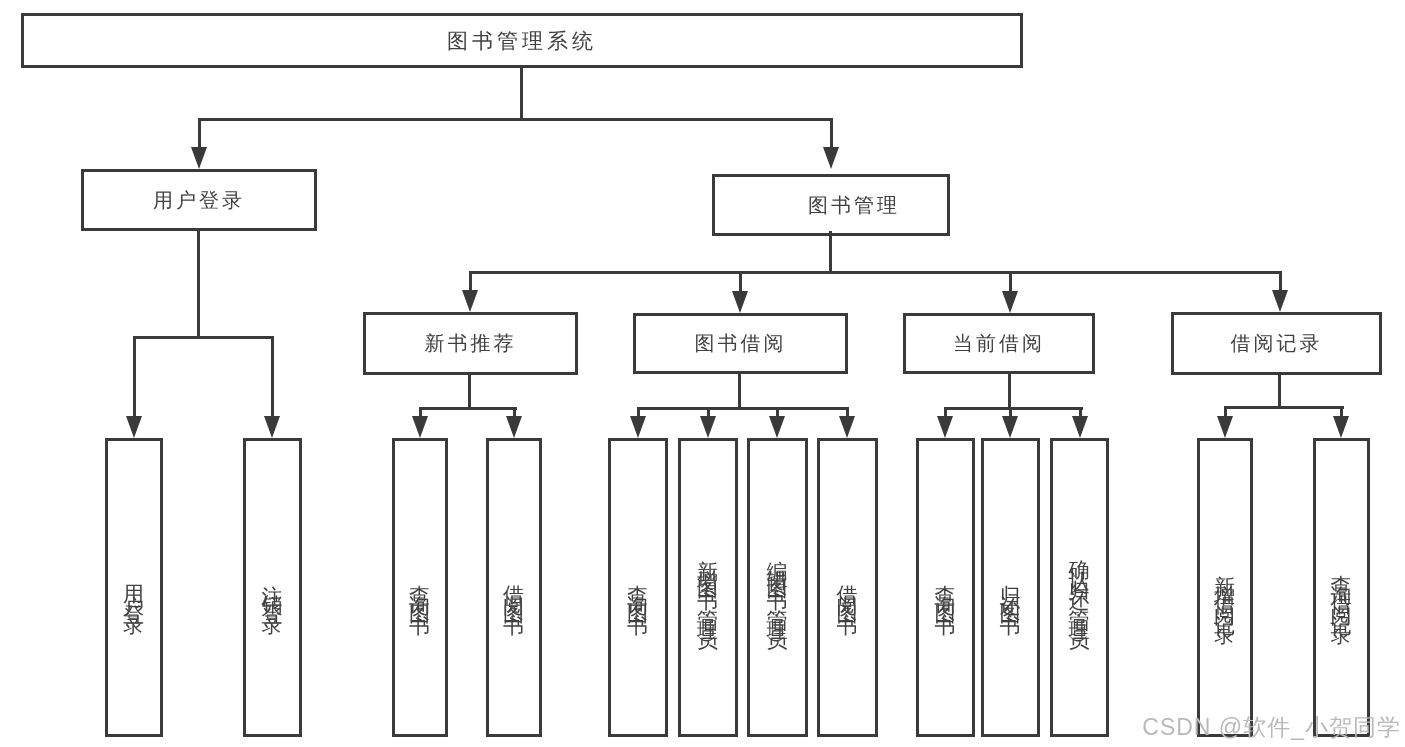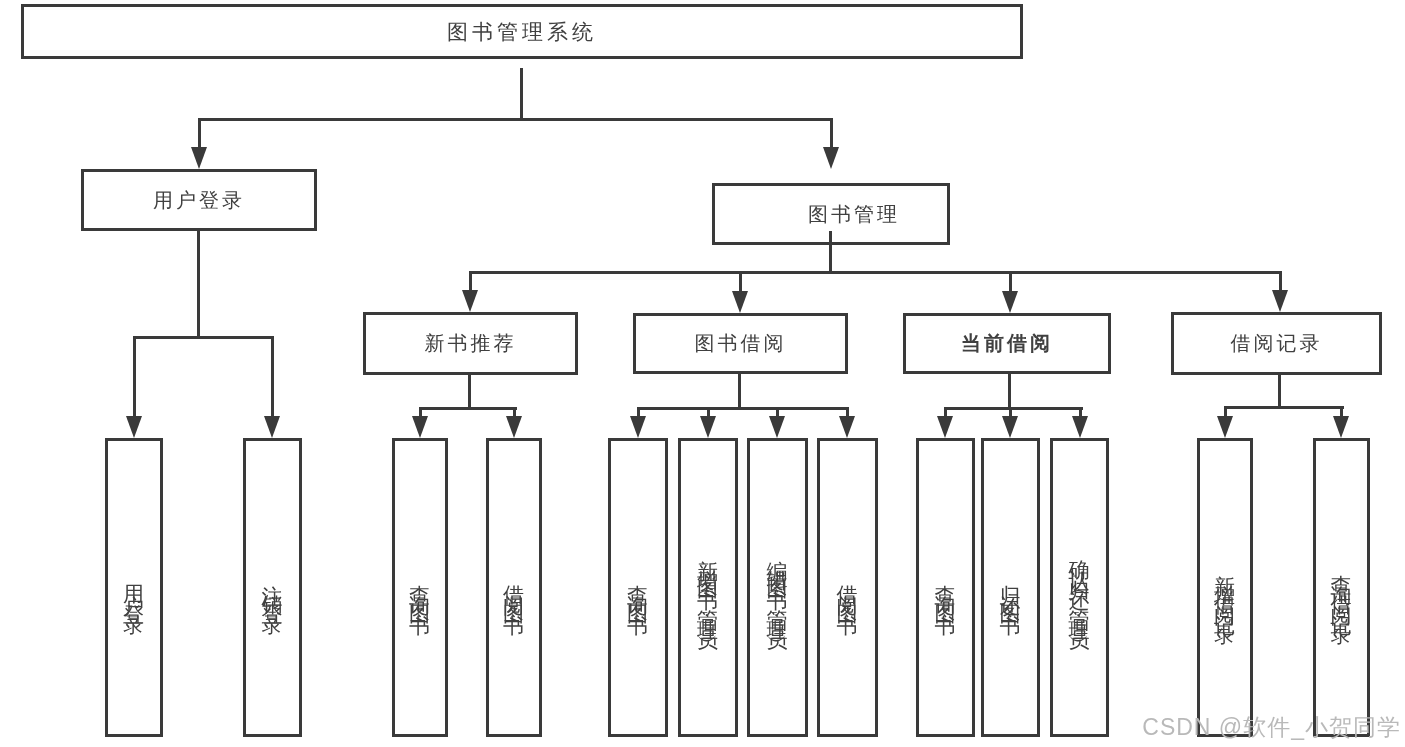--- a/index.html
+++ b/index.html
@@ -63,28 +63,28 @@
     letter-spacing:1px;
     z-index:10;
     white-space:nowrap;
   }
 </style>
 </head>
 <body>
 
 <div id="canvas">
 
-  <div class="node title" style="left:21px;top:4px;width:1002px;height:55px;">图书管理系统</div>
+  <div class="node title" style="left:21px;top:13px;width:1002px;height:55px;">图书管理系统</div>
 
   <div class="node" style="left:81px;top:169px;width:236px;height:62px;">用户登录</div>
-  <div class="node" style="left:712px;top:183px;width:238px;height:62px;padding-left:46px;">图书管理</div>
+  <div class="node" style="left:712px;top:174px;width:238px;height:62px;padding-left:46px;">图书管理</div>
 
   <div class="node" style="left:633px;top:313px;width:215px;height:61px;">图书借阅</div>
   <div class="node" style="left:363px;top:312px;width:215px;height:63px;">新书推荐</div>
-  <div class="node" style="left:903px;top:313px;width:208px;height:61px;font-weight:bold;">当前借阅</div>
+  <div class="node" style="left:903px;top:313px;width:192px;height:61px;">当前借阅</div>
   <div class="node" style="left:1171px;top:312px;width:211px;height:63px;">借阅记录</div>
 
   <div class="vnode" style="left:105px;top:438px;width:58px;height:299px;">
     <span>用户登录</span>
     </div>
   <div class="vnode" style="left:243px;top:438px;width:59px;height:299px;">
     <span>注销登录</span>
     </div>
 
   <div class="vnode" style="left:392px;top:438px;width:56px;height:299px;">

